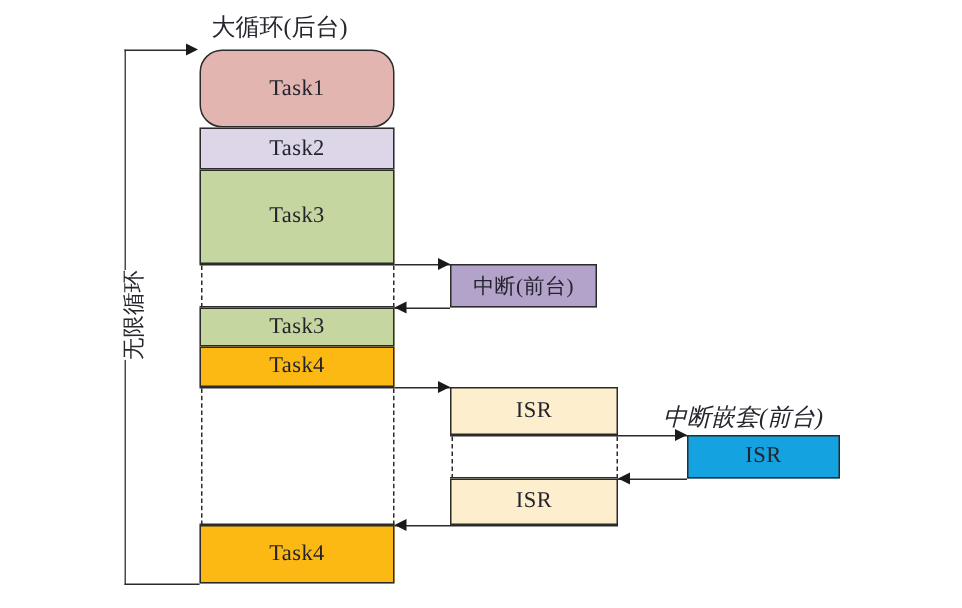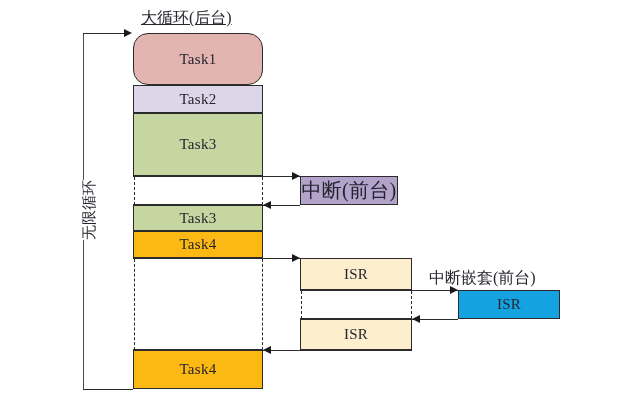--- a/index.html
+++ b/index.html
@@ -31,21 +31,21 @@
     border-right:8px solid #1a1a1a;}
 
   .vtext{position:absolute;transform:rotate(-90deg);transform-origin:left top;
     font-size:15px;color:#26262e;white-space:nowrap;background:#fff;padding:2px 0;}
 </style>
 </head>
 <body>
 
 <div id="stage">
 
-  <div class="label" style="left:141px;top:8px;text-decoration:underline;">大循环(后台)</div>
+  <div class="label" style="left:141px;top:8px;">大循环(后台)</div>
 
   <div class="vline" style="left:83px;top:33px;height:357px;"></div>
   <div class="hline" style="left:83px;top:33px;width:42px;"></div>
   <div class="arrowR" style="left:124px;top:28.5px;"></div>
   <div class="hline" style="left:83px;top:389px;width:50px;"></div>
   <div class="vtext" style="left:78px;top:240px;">无限循环</div>
 
   <div class="box" style="left:133px;top:33px;width:130px;height:52px;background:#e3b5b1;border-radius:15px;">
     <span>Task1</span>
   </div>
@@ -75,21 +75,21 @@
   </div>
 
   <div class="vdash" style="left:134px;top:177px;height:28px;"></div>
   <div class="vdash" style="left:262px;top:177px;height:28px;"></div>
   <div class="vdash" style="left:134px;top:259px;height:91px;"></div>
   <div class="vdash" style="left:262px;top:259px;height:91px;"></div>
 
   <div class="hline" style="left:263px;top:176px;width:37px;"></div>
   <div class="arrowR" style="left:292px;top:171.5px;"></div>
 
-  <div class="box" style="left:300px;top:176px;width:98px;height:29px;background:#b3a3cb;font-size:20px;">
+  <div class="box" style="left:300px;top:176px;width:98px;height:29px;background:#b3a3cb;font-size:14px;">
     <span>中断(前台)</span>
   </div>
 
   <div class="hline" style="left:263px;top:205px;width:37px;"></div>
   <div class="arrowL" style="left:263px;top:200.5px;"></div>
 
   <div class="hline" style="left:263px;top:258px;width:37px;"></div>
   <div class="arrowR" style="left:292px;top:253.5px;"></div>
 
   <div class="box" style="left:300px;top:258px;width:112px;height:32px;background:#fdeecd;">
@@ -100,21 +100,21 @@
   <div class="vdash" style="left:301px;top:291px;height:28px;"></div>
   <div class="vdash" style="left:411px;top:291px;height:28px;"></div>
 
   <div class="box" style="left:300px;top:319px;width:112px;height:31px;background:#fdeecd;">
     <span>ISR</span>
   </div>
 
   <div class="hline" style="left:263px;top:350px;width:149px;"></div>
   <div class="arrowL" style="left:263px;top:345.5px;"></div>
 
-  <div class="label" style="left:429px;top:268px;">中断嵌套(前台)</div>
+  <div class="label" style="left:442px;top:268px;font-style:italic;">中断嵌套(前台)</div>
 
   <div class="hline" style="left:412px;top:290px;width:46px;"></div>
   <div class="arrowR" style="left:450px;top:285.5px;"></div>
 
   <div class="box" style="left:458px;top:290px;width:102px;height:29px;background:#14a3e0;">
     <span>ISR</span>
   </div>
 
   <div class="hline" style="left:412px;top:319px;width:46px;"></div>
   <div class="arrowL" style="left:412px;top:314.5px;"></div>

